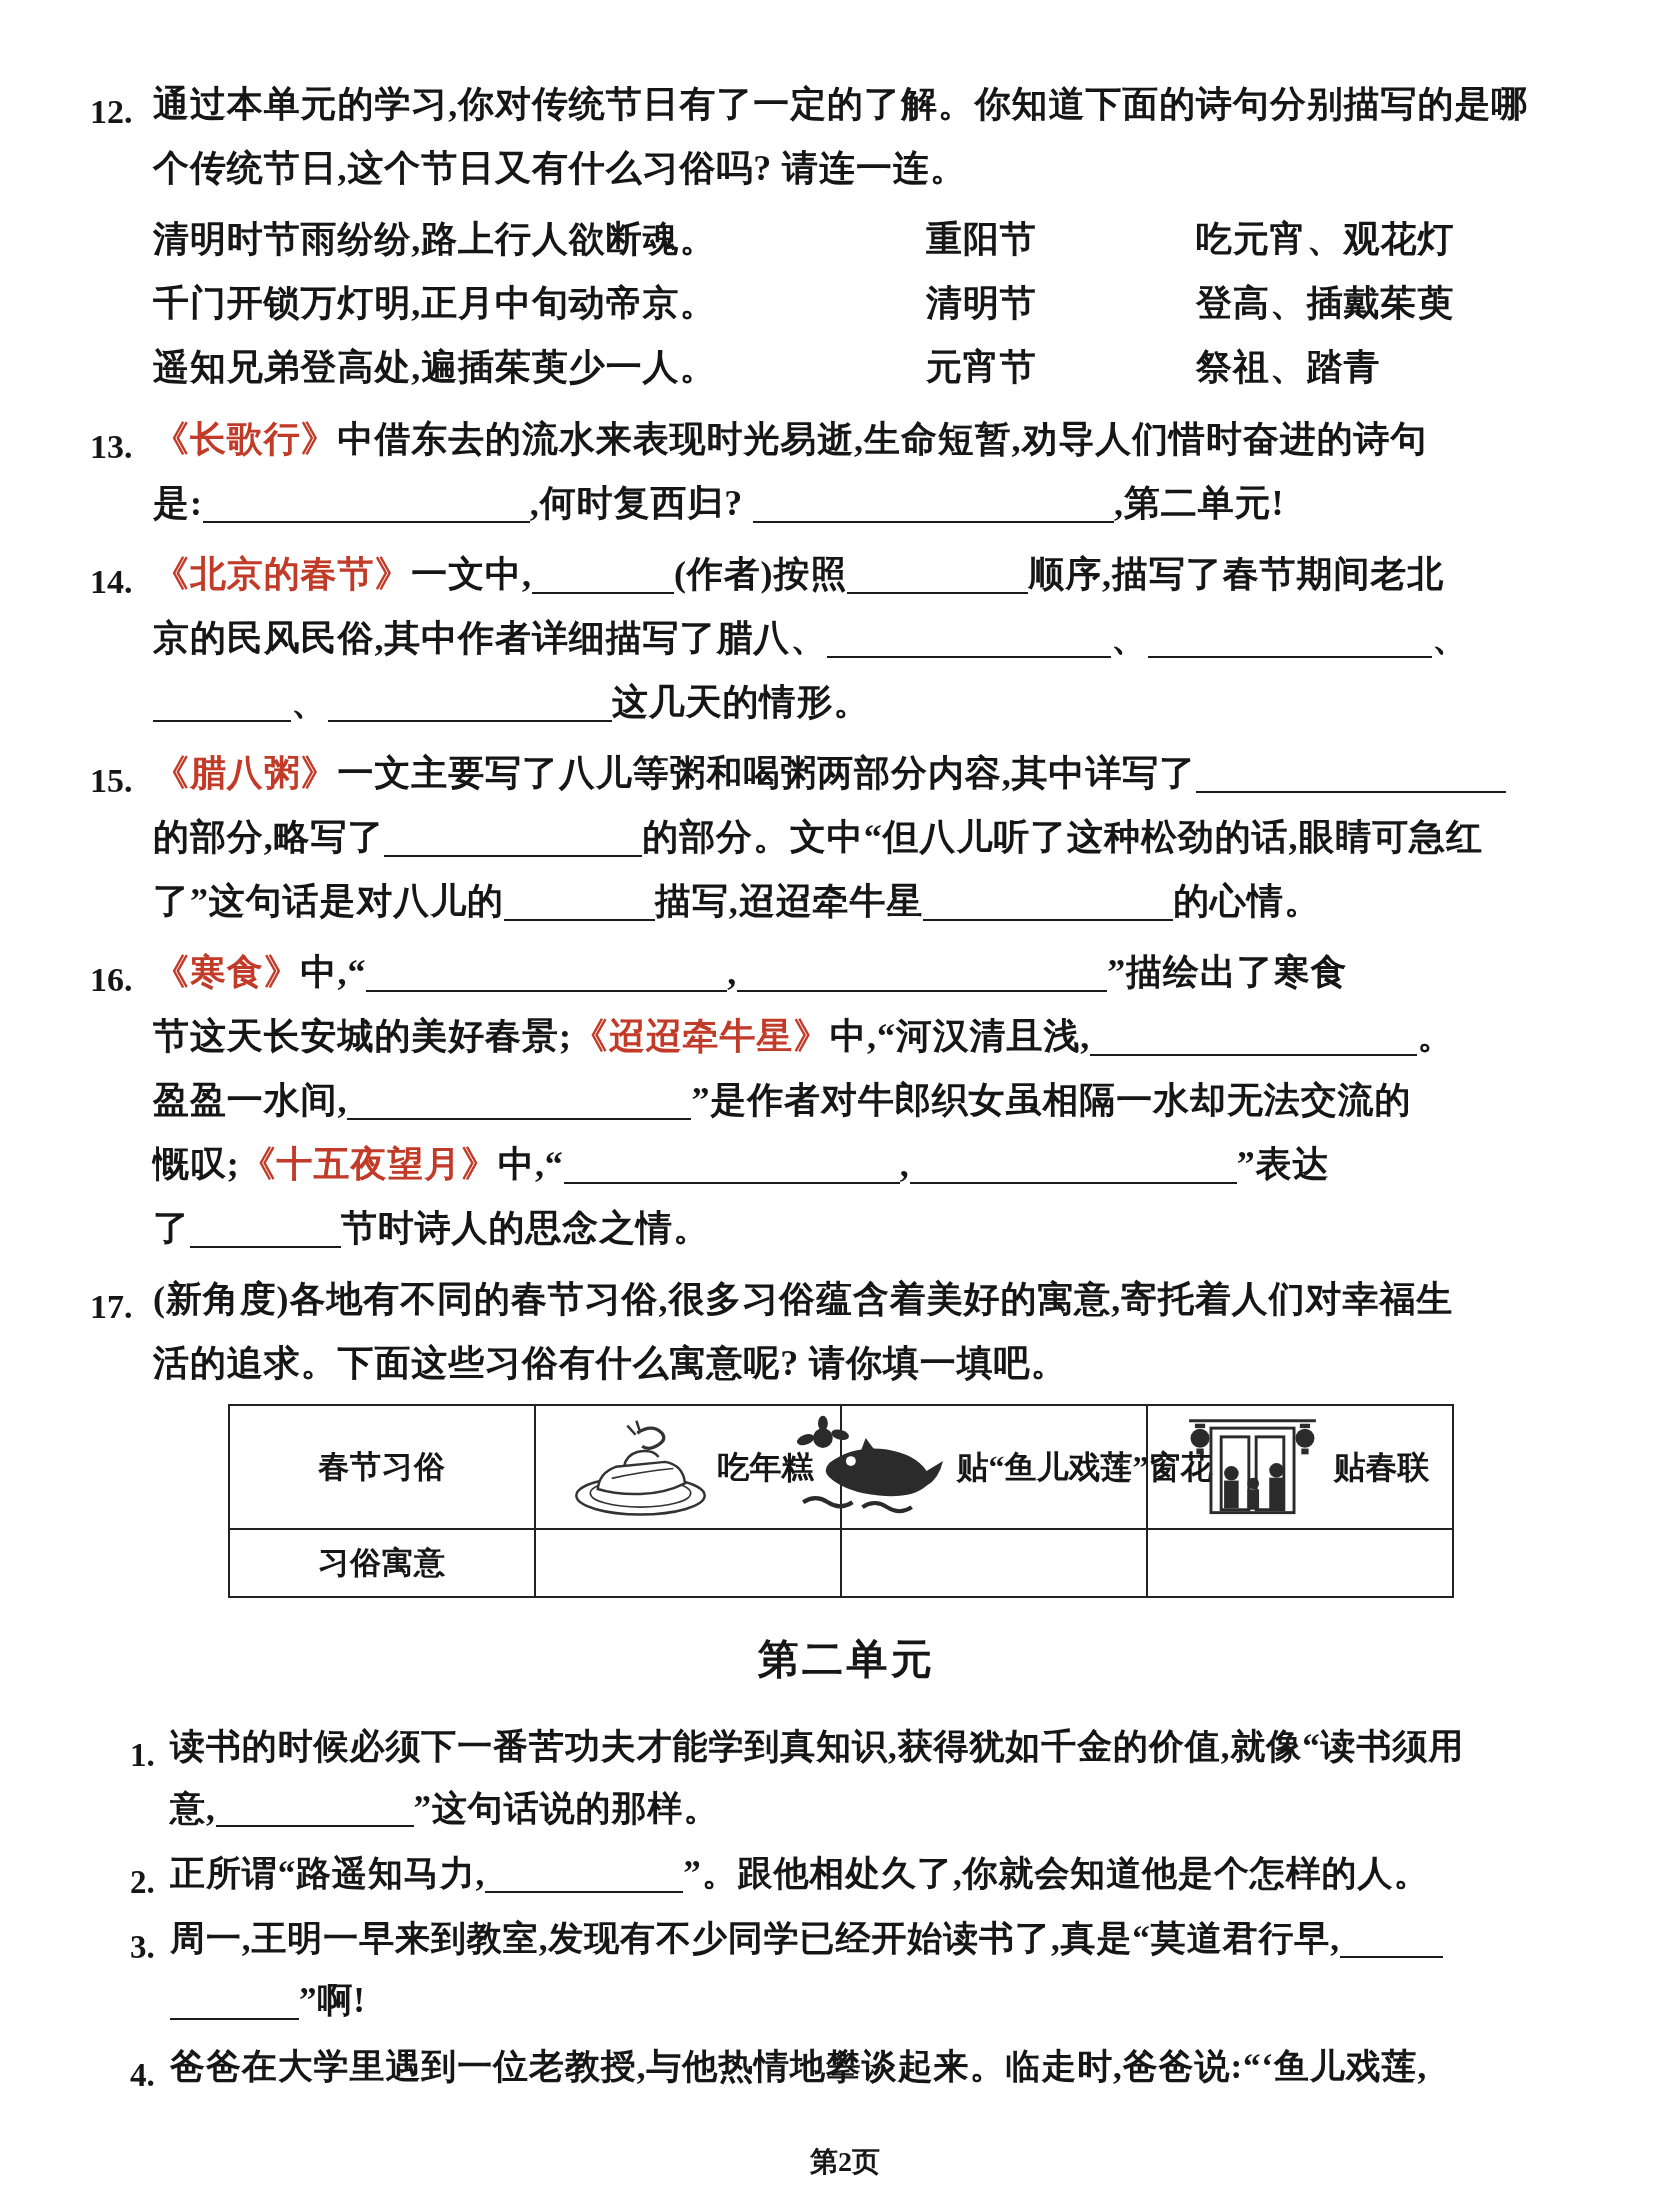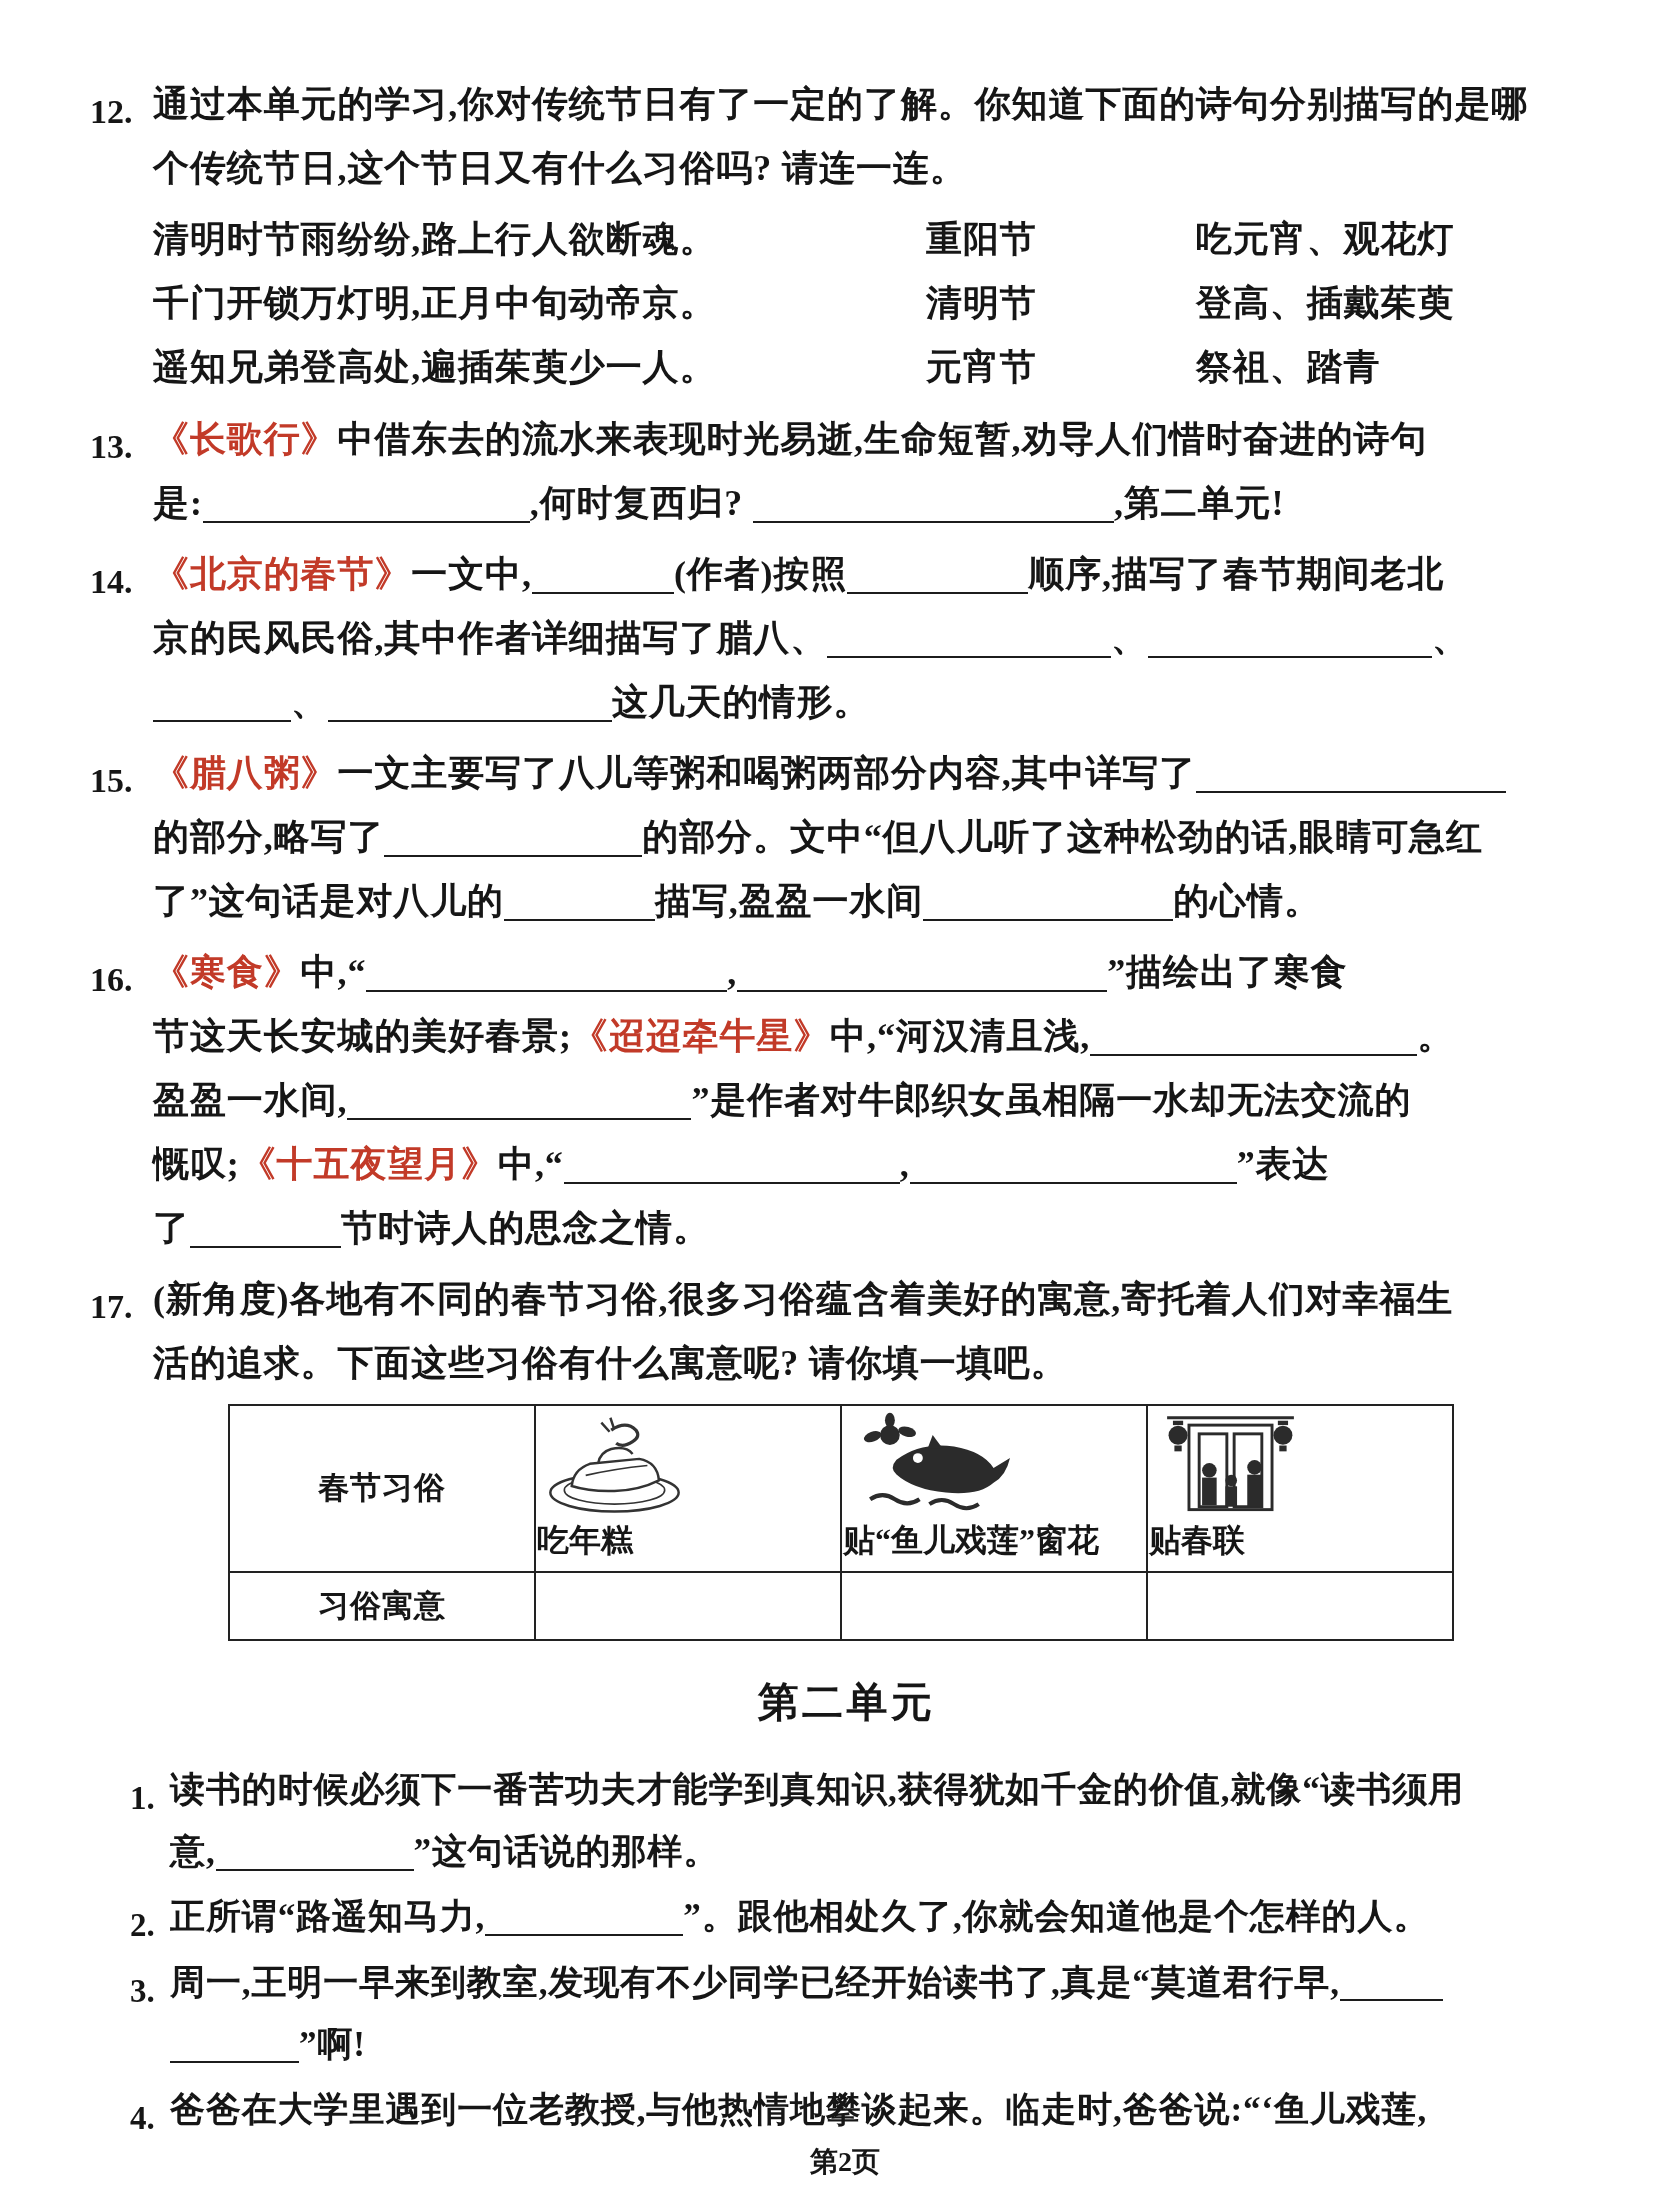--- a/index.html
+++ b/index.html
@@ -26,21 +26,21 @@
     margin:8.6px 0 0 138px; border-collapse:collapse; table-layout:fixed;
     width:1226px;
   }
   .custom-table td { border:2.6px solid #222; vertical-align:middle; }
   .custom-table .th {
     font-size:31px; font-weight:700; text-align:center; white-space:nowrap;
     letter-spacing:0.9px;
   }
   .custom-table tr:first-child { height:124px; }
   .custom-table tr:last-child { height:68px;padding-left:44px; }
-  .cell-inner { display:flex; flex-direction:column; align-items:flex-start; justify-content:center; padding:5.2px 0 6.9px; }
+  .cell-inner { display:flex; flex-direction:row; align-items:center; justify-content:center; padding:5.2px 0 6.9px; }
   .illus { height:102px; display:flex; align-items:flex-end; justify-content:center; }
   .caption { font-size:32px; font-weight:700; margin-top:5.2px; white-space:nowrap; }
   
   .section-title { text-align:center; font-size:41px; font-weight:700; letter-spacing:3.4px; margin:34px 0 29px; }
   .u2 .question { margin-left:40px; padding-left:40px; margin-bottom:3.4px; }
   .u2 .qnum { font-size:33px; line-height:62px; }
   .u2 .qline { font-size:35px; line-height:62px; }
   .footer { position:absolute; bottom:22.4px; left:8px; width:100%; text-align:center; font-size:28px; font-weight:600; }
 </style>
 </head>
@@ -88,21 +88,21 @@
           <div class="qline"><span class="red">《北京的春节》</span><span>一文中,</span><span class="blank" style="width: 142px;"></span><span>(作者)按照</span><span class="blank" style="width: 181px;"></span><span>顺序,描写了春节期间老北</span></div>
           <div class="qline"><span>京的民风民俗,其中作者详细描写了腊八、</span><span class="blank" style="width: 284px;"></span><span>、</span><span class="blank" style="width: 284px;"></span><span>、</span></div>
           <div class="qline"><span class="blank" style="width: 138px;"></span><span>、</span><span class="blank" style="width: 284px;"></span><span>这几天的情形。</span></div>
         </div>
     </div>
     <div class="question">
       <span class="qnum">15.</span>
       <div>
           <div class="qline"><span class="red">《腊八粥》</span><span>一文主要写了八儿等粥和喝粥两部分内容,其中详写了</span><span class="blank" style="width: 310px;"></span></div>
           <div class="qline"><span>的部分,略写了</span><span class="blank" style="width: 258px;"></span><span>的部分。文中“但八儿听了这种松劲的话,眼睛可急红</span></div>
-          <div class="qline"><span>了”这句话是对八儿的</span><span class="blank" style="width: 151px;"></span><span>描写,盈盈一水间</span><span class="blank" style="width: 250px;"></span><span>的心情。</span></div>
+          <div class="qline"><span>了”这句话是对八儿的</span><span class="blank" style="width: 151px;"></span><span>描写,迢迢牵牛星</span><span class="blank" style="width: 250px;"></span><span>的心情。</span></div>
         </div>
     </div>
     <div class="question">
       <span class="qnum">16.</span>
       <div>
           <div class="qline"><span class="red">《寒食》</span><span>中,“</span><span class="blank" style="width: 361px;"></span><span>,</span><span class="blank" style="width: 370px;"></span><span>”描绘出了寒食</span></div>
           <div class="qline"><span>节这天长安城的美好春景;</span><span class="red">《迢迢牵牛星》</span><span>中,“河汉清且浅,</span><span class="blank" style="width: 327px;"></span><span>。</span></div>
           <div class="qline"><span>盈盈一水间,</span><span class="blank" style="width: 344px;"></span><span>”是作者对牛郎织女虽相隔一水却无法交流的</span></div>
           <div class="qline"><span>慨叹;</span><span class="red">《十五夜望月》</span><span>中,“</span><span class="blank" style="width: 336px;"></span><span>,</span><span class="blank" style="width: 327px;"></span><span>”表达</span></div>
           <div class="qline"><span>了</span><span class="blank" style="width: 151px;"></span><span>节时诗人的思念之情。</span></div>

